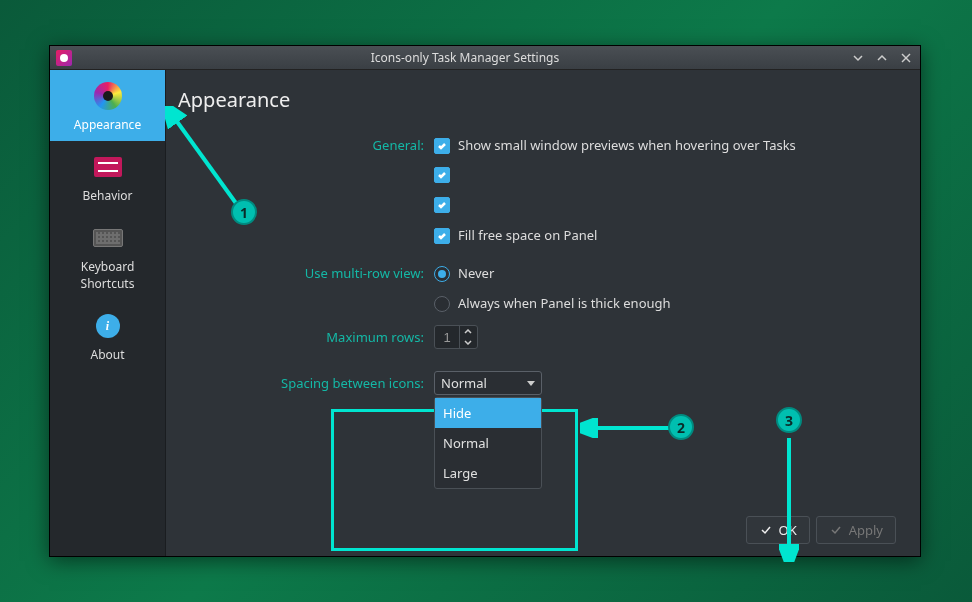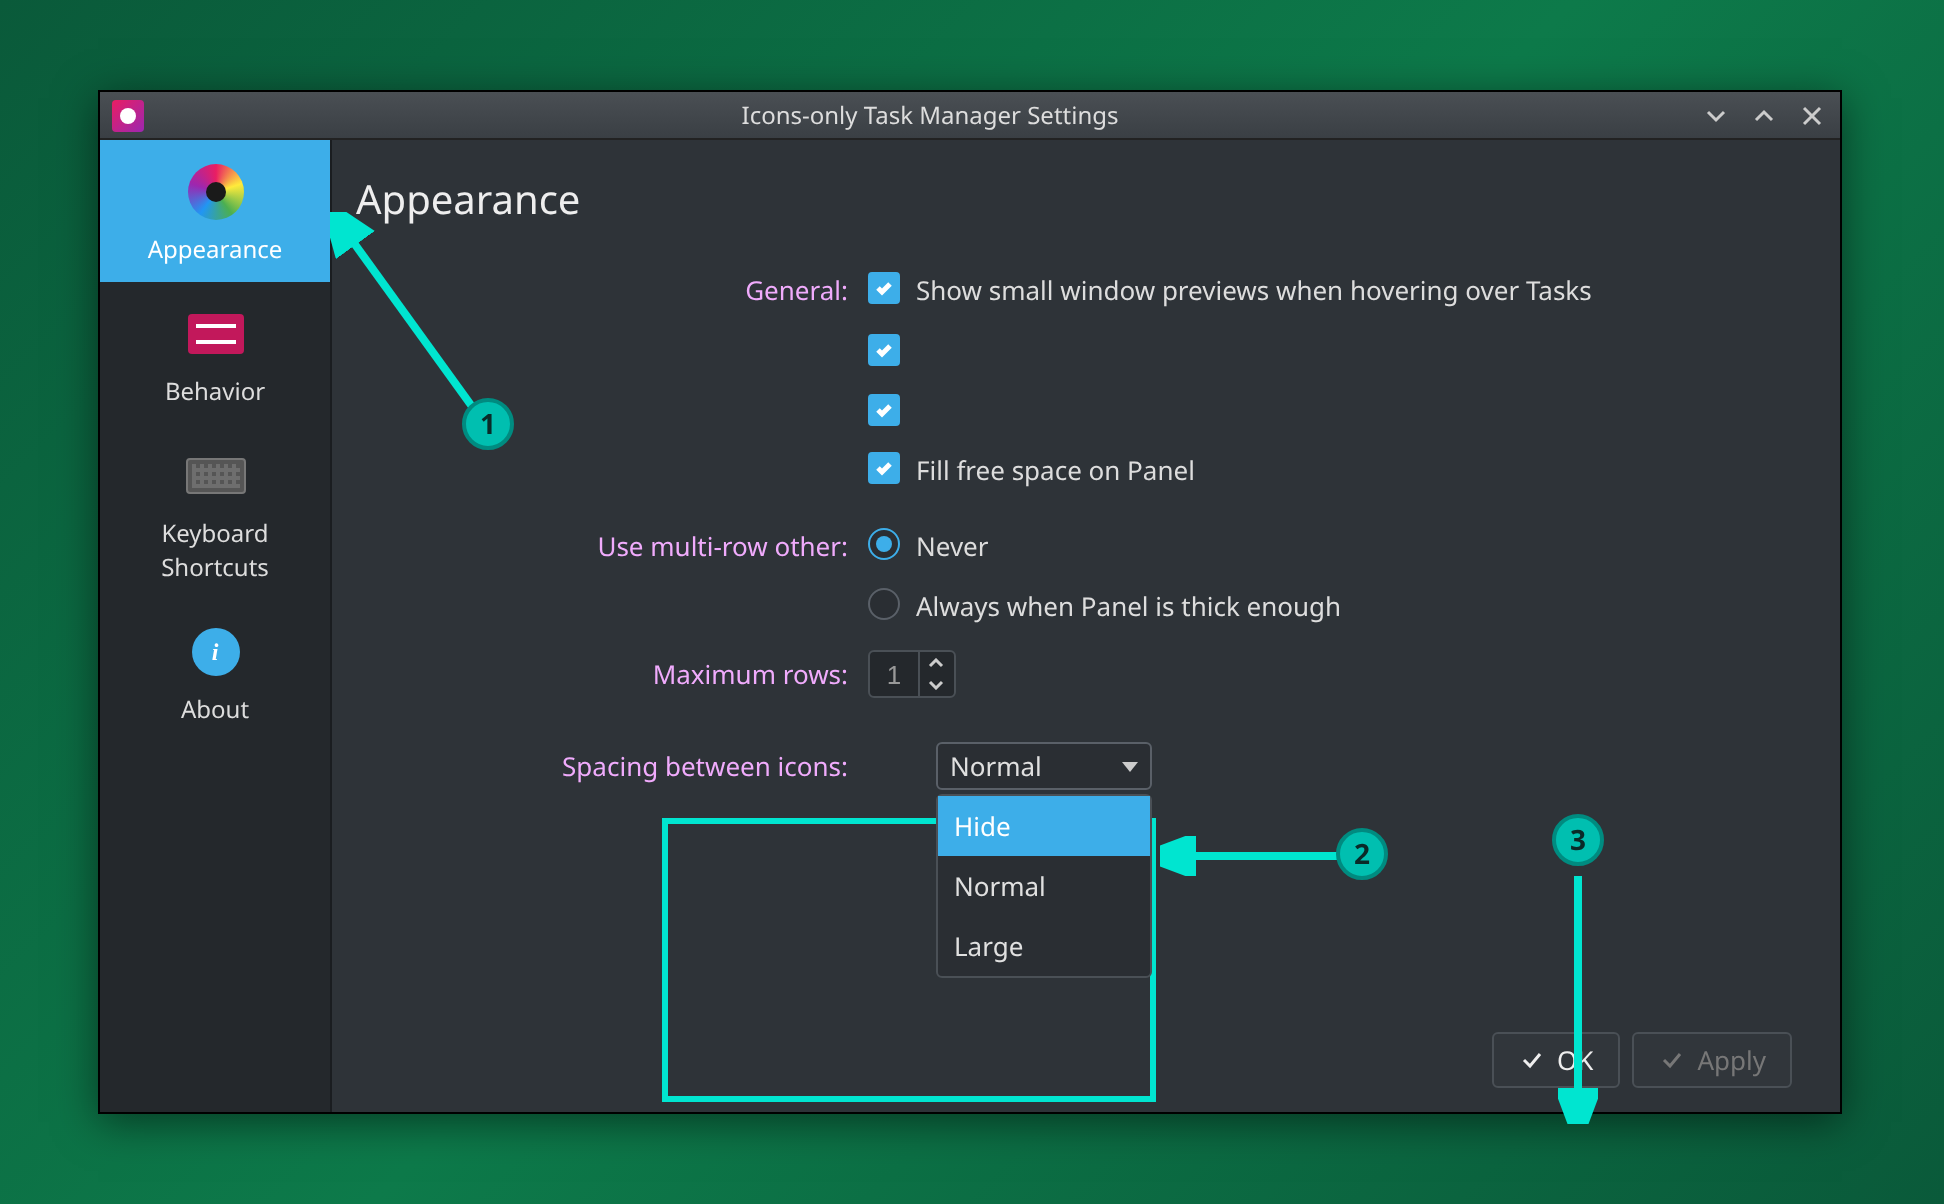--- a/index.html
+++ b/index.html
@@ -78,22 +78,22 @@
     content:''; position:absolute; inset:2px;
     background: repeating-linear-gradient(90deg,#888 0 2px,transparent 2px 4px),
                 repeating-linear-gradient(0deg,#888 0 2px,transparent 2px 4px);
     opacity:0.5;
   }
   .info-icon { width:24px; height:24px; border-radius:50%; background:#3daee9; color:#fff; display:flex; align-items:center; justify-content:center; font-weight:bold; font-style:italic; font-family:serif; }
   .main { flex:1; padding: 16px 24px 12px 12px; display:flex; flex-direction:column; position:relative; }
   .page-title { font-size:20px; font-weight:400; color:#eee; margin-bottom:20px; }
   .form { flex:1; }
   .row { display:flex; align-items:center; margin-bottom:6px; min-height:24px; }
-  .row-label { width:256px; text-align:right; padding-right:10px; color:#f0abfc; font-size:13px; }
-  .row-ctrl { flex:1; display:flex; align-items:flex-start; }
+  .row-label { width:256px; text-align:right; padding-right:10px; color:#14b8a6; font-size:13px; }
+  .row-ctrl { flex:1; display:flex; align-items:flex-end; }
   .chk, .rad {
     width:16px; height:16px; border:1px solid #5a6068; border-radius:2px;
     margin-right:8px; display:flex; align-items:center; justify-content:center;
     background:#2a2e33;
   }
   .chk.checked { background:#3daee9; border-color:#3daee9; }
   .chk.checked svg { display:block; }
   .chk svg { display:none; stroke:#fff; stroke-width:2.5; fill:none; }
   .rad { border-radius:50%; }
   .rad.checked { border-color:#3daee9; }
@@ -236,21 +236,21 @@
             <div class="chk checked">
                 <svg width="10" height="10">
                   <polyline points="2,5 4,7 8,3"></polyline>
                 </svg>
               </div>
             <span class="ctrl-label">Fill free space on Panel</span>
           </div>
         </div>
 
         <div class="row" style="margin-top:14px;">
-          <div class="row-label">Use multi-row other:</div>
+          <div class="row-label">Use multi-row view:</div>
           <div class="row-ctrl">
             <div class="rad checked"></div>
             <span class="ctrl-label">Never</span>
           </div>
         </div>
         <div class="row">
             <div class="row-label"></div>
           <div class="row-ctrl">
             <div class="rad"></div>
             <span class="ctrl-label">Always when Panel is thick enough</span>
@@ -271,21 +271,21 @@
                 <div>
                     <svg width="8" height="5">
                       <polyline class="chev" points="1,1 4,4 7,1"></polyline>
                     </svg>
                   </div>
               </div>
             </div>
           </div>
         </div>
 
-        <div class="row" style="margin-top:22px;gap:34px;">
+        <div class="row" style="margin-top:22px;">
           <div class="row-label">Spacing between icons:</div>
           <div class="row-ctrl" style="position:relative;">
             <div class="combo">
               <span>Normal</span>
               <div class="combo-arrow"></div>
             </div>
             <div class="dropdown" style="left:0; top:26px;">
               <div class="dd-item sel">Hide</div>
               <div class="dd-item">Normal</div>
               <div class="dd-item">Large</div>

